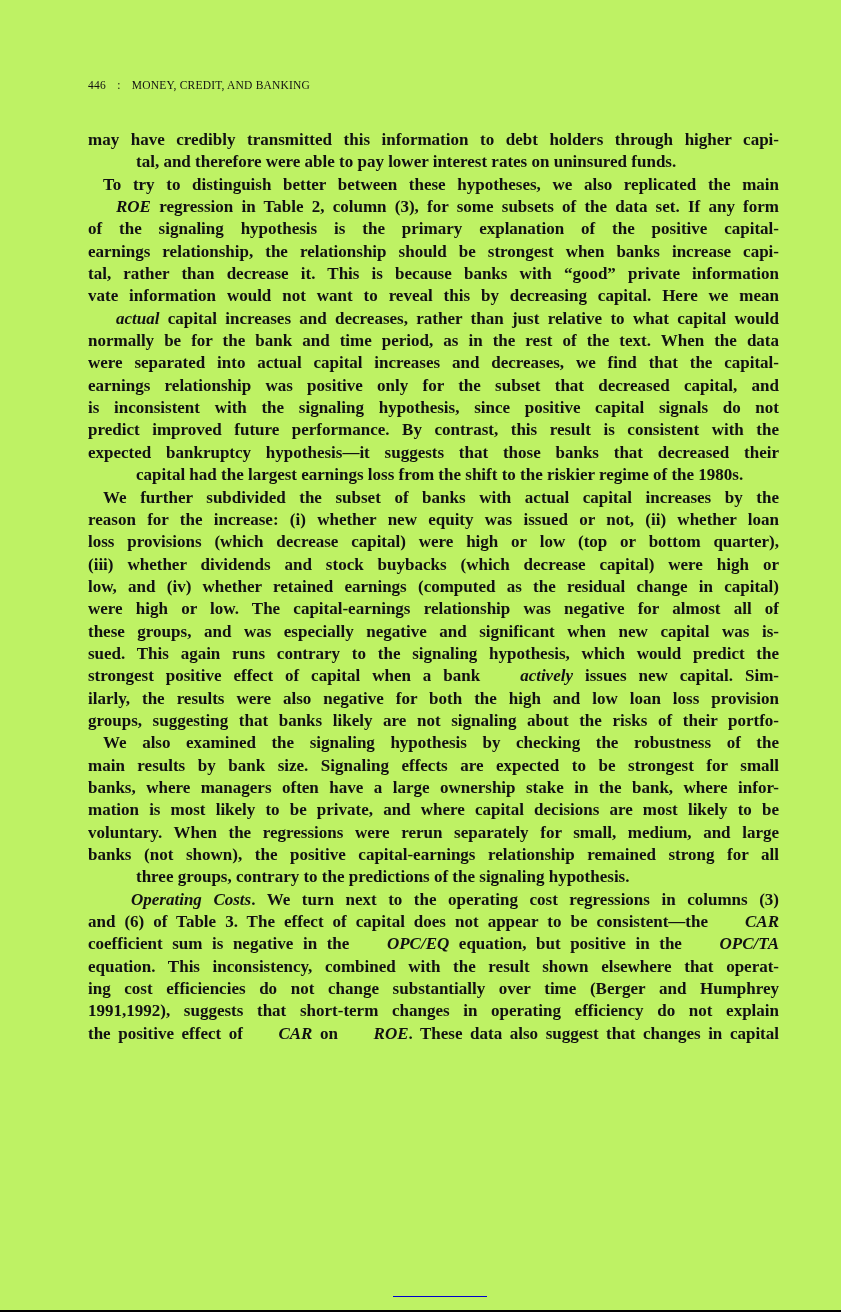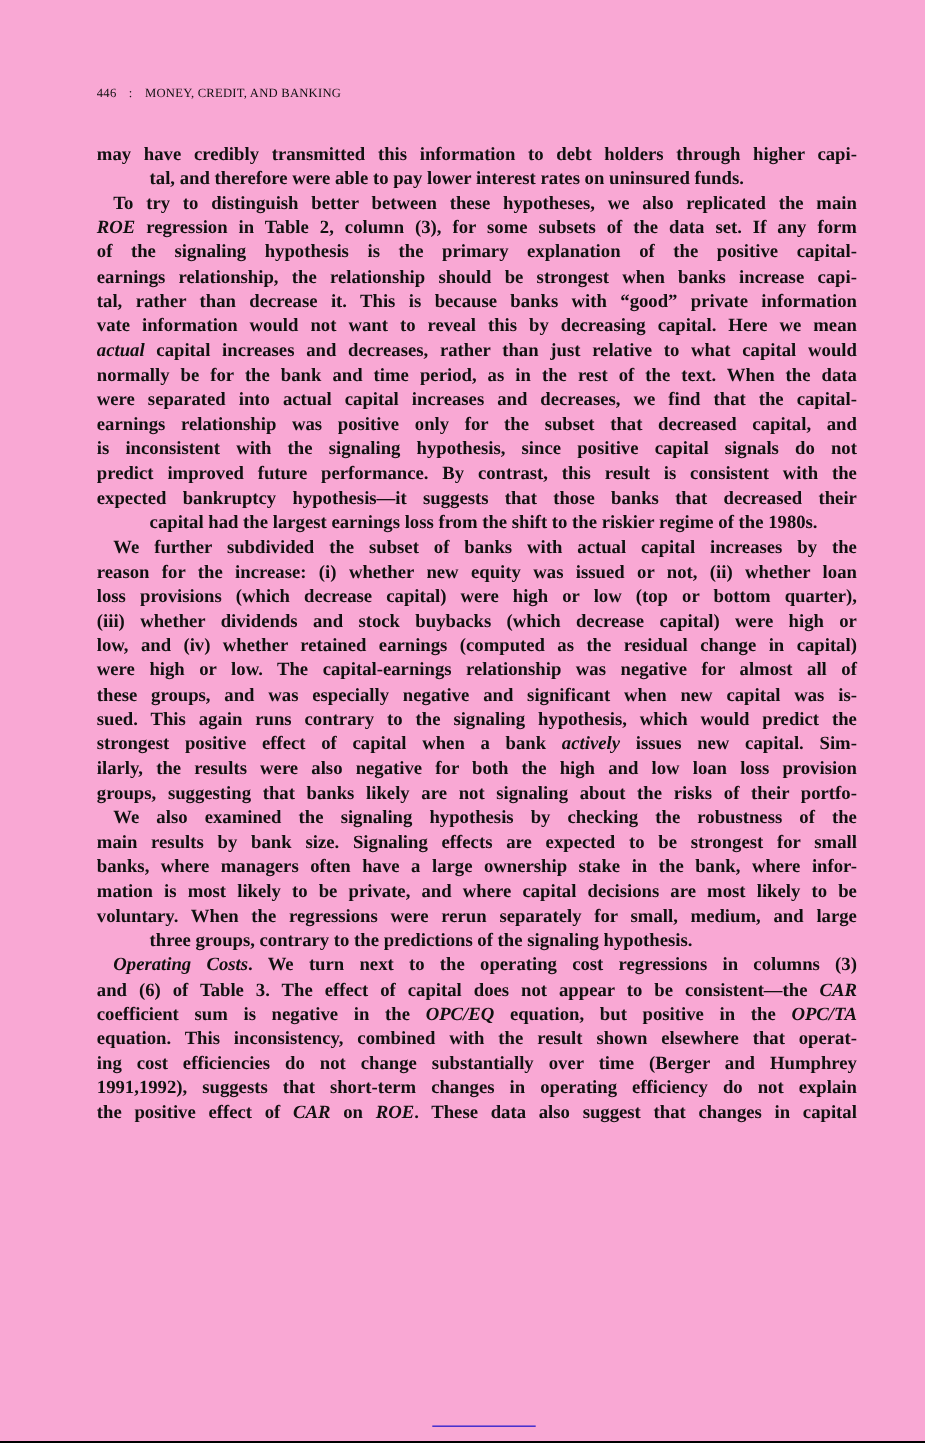--- a/index.html
+++ b/index.html
@@ -1,32 +1,32 @@
 <!DOCTYPE html>
 <html><head>
 <meta charset="utf-8">
 <style>
   html, body { margin: 0; padding: 0; background: #ffffff; }
   body { width: 841px; height: 1312px; position: relative; overflow: hidden; }
-  .page { position: absolute; left: 0; top: 0; width: 841px; height: 1312px; background: #f9a8d4; }
+  .page { position: absolute; left: 0; top: 0; width: 841px; height: 1312px; background: #bef264; }
   .running-head {
     position: absolute; left: 88px; top: 79px;
     font-family: "Liberation Serif", serif; font-size: 11.5px; color: #111;
     letter-spacing: 0.2px; white-space: pre;
   }
   .running-head .sep { display: inline-block; width: 26px; text-align: center; }
   .body-text {
     position: absolute; left: 88px; top: 129px; width: 691px;
     font-family: "Liberation Serif", serif; font-size: 17px; line-height: 22.35px;
     color: #111;
   }
   .line { display: block; white-space: nowrap; text-align: justify; text-align-last: justify; height: 22.35px; font-weight: bold; }
   .line.last { text-align-last: left; margin-left: 48px; }
   .line.indent { text-indent: 15px; }
-  .line span.i { font-style: italic; }
+  .line span.i { font-style: italic; margin-left: 28px; }
   .link-line {
     position: absolute; left: 393px; top: 1296px; width: 94px; height: 1px; background: #0000cc;
   }
   .bottom-rule {
     position: absolute; left: 0; top: 1310px; width: 841px; height: 2px; background: #000;
   }
 </style>
 </head>
 <body>
 
@@ -59,20 +59,21 @@
       <span class="line"><span>these groups, and was especially negative and significant when new capital was is-</span></span>
       <span class="line"><span>sued. This again runs contrary to the signaling hypothesis, which would predict the</span></span>
       <span class="line"><span>strongest positive effect of capital when a bank </span><span class="i">actively</span><span> issues new capital. Sim-</span></span>
       <span class="line"><span>ilarly, the results were also negative for both the high and low loan loss provision</span></span>
       <span class="line"><span>groups, suggesting that banks likely are not signaling about the risks of their portfo-</span></span>
       <span class="line indent"><span>We also examined the signaling hypothesis by checking the robustness of the</span></span>
       <span class="line"><span>main results by bank size. Signaling effects are expected to be strongest for small</span></span>
       <span class="line"><span>banks, where managers often have a large ownership stake in the bank, where infor-</span></span>
       <span class="line"><span>mation is most likely to be private, and where capital decisions are most likely to be</span></span>
       <span class="line"><span>voluntary. When the regressions were rerun separately for small, medium, and large</span></span>
+      <span class="line"><span>banks (not shown), the positive capital-earnings relationship remained strong for all</span></span>
       <span class="line last"><span>three groups, contrary to the predictions of the signaling hypothesis.</span></span>
       <span class="line indent"><span class="i">Operating Costs</span><span>. We turn next to the operating cost regressions in columns (3)</span></span>
       <span class="line"><span>and (6) of Table 3. The effect of capital does not appear to be consistent—the </span><span class="i">CAR</span></span>
       <span class="line"><span>coefficient sum is negative in the </span><span class="i">OPC/EQ</span><span> equation, but positive in the </span><span class="i">OPC/TA</span></span>
       <span class="line"><span>equation. This inconsistency, combined with the result shown elsewhere that operat-</span></span>
       <span class="line"><span>ing cost efficiencies do not change substantially over time (Berger and Humphrey</span></span>
       <span class="line"><span>1991,1992), suggests that short-term changes in operating efficiency do not explain</span></span>
       <span class="line"><span>the positive effect of </span><span class="i">CAR</span><span> on </span><span class="i">ROE</span><span>. These data also suggest that changes in capital</span></span>
     </div>
 

